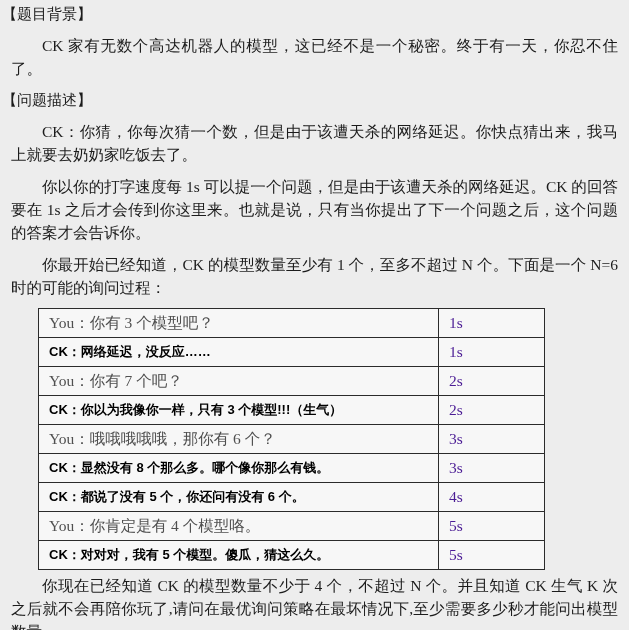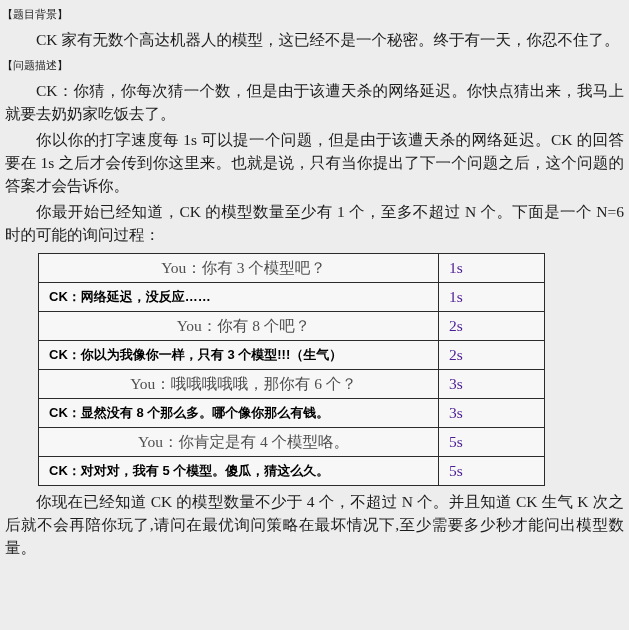--- a/index.html
+++ b/index.html
@@ -18,26 +18,26 @@
   .page {
     padding: 3px 2px 0 2px;
     box-sizing: border-box;
     width: 629px;
     height: 630px;
   }
   .section-heading {
     margin: 0;
     line-height: 22px;
     font-weight: normal;
-    font-size: 11px;
+    font-size: 15px;
   }
   .desc-heading {
   }
   .para {
-    margin: 3px;
+    margin: 9px;
     line-height: 23px;
     text-indent: 2em;
     text-align: justify;
   }
   .dialog-table {
     border-collapse: collapse;
     margin: 7px 0 4px 36px;
     background: #f7f7f7;
     table-layout: fixed;
   }
@@ -53,21 +53,20 @@
   .dialog-table td.dialog-cell {
     width: 400px;
   }
   .dialog-table td.time-cell {
     width: 106px;
     color: #4c1d95;
   }
   tr.row-you td.dialog-cell {
     color: #4f4f4f;
     font-weight: normal;
-    text-align: center;
   }
   tr.row-ck td.dialog-cell {
     font-family: "Liberation Sans", "DejaVu Sans", sans-serif;
     font-weight: bold;
     color: #000;
     font-size: 13px;
   }
   .closing {
     margin-top: 2px;
   }
@@ -94,34 +93,38 @@
     <tbody>
       <tr class="row-you">
         <td class="dialog-cell">You：你有 3 个模型吧？</td>
         <td class="time-cell">1s</td>
       </tr>
       <tr class="row-ck">
         <td class="dialog-cell">CK：网络延迟，没反应……</td>
         <td class="time-cell">1s</td>
       </tr>
       <tr class="row-you">
-        <td class="dialog-cell">You：你有 8 个吧？</td>
+        <td class="dialog-cell">You：你有 7 个吧？</td>
         <td class="time-cell">2s</td>
       </tr>
       <tr class="row-ck">
         <td class="dialog-cell">CK：你以为我像你一样，只有 3 个模型!!!（生气）</td>
         <td class="time-cell">2s</td>
       </tr>
       <tr class="row-you">
         <td class="dialog-cell">You：哦哦哦哦哦，那你有 6 个？</td>
         <td class="time-cell">3s</td>
       </tr>
       <tr class="row-ck">
         <td class="dialog-cell">CK：显然没有 8 个那么多。哪个像你那么有钱。</td>
         <td class="time-cell">3s</td>
+      </tr>
+      <tr class="row-ck">
+        <td class="dialog-cell">CK：都说了没有 5 个，你还问有没有 6 个。</td>
+        <td class="time-cell">4s</td>
       </tr>
       <tr class="row-you">
         <td class="dialog-cell">You：你肯定是有 4 个模型咯。</td>
         <td class="time-cell">5s</td>
       </tr>
       <tr class="row-ck">
         <td class="dialog-cell">CK：对对对，我有 5 个模型。傻瓜，猜这么久。</td>
         <td class="time-cell">5s</td>
       </tr>
     </tbody>

